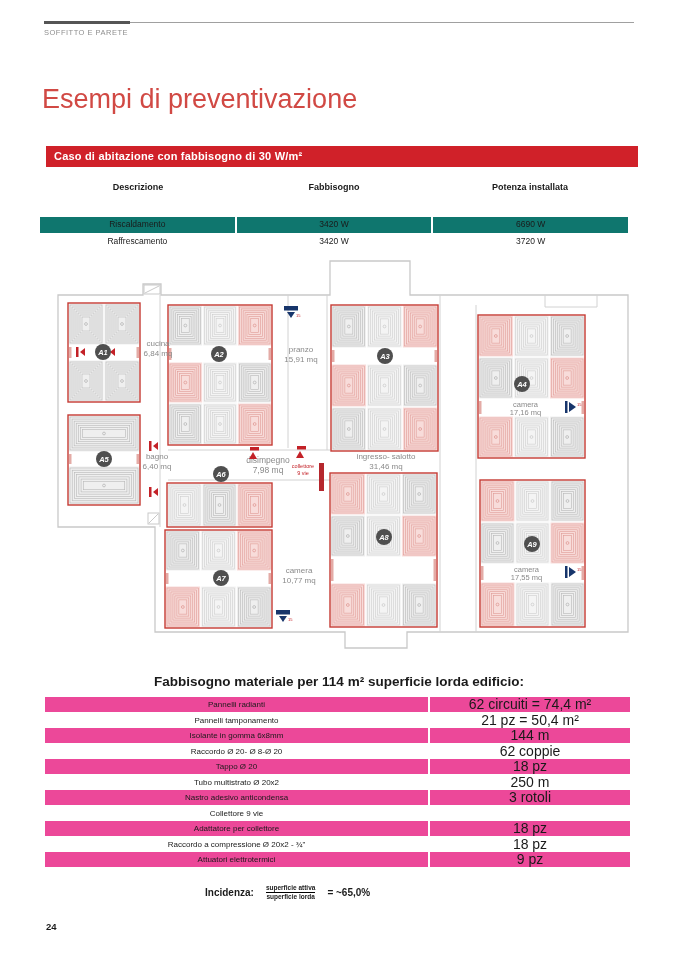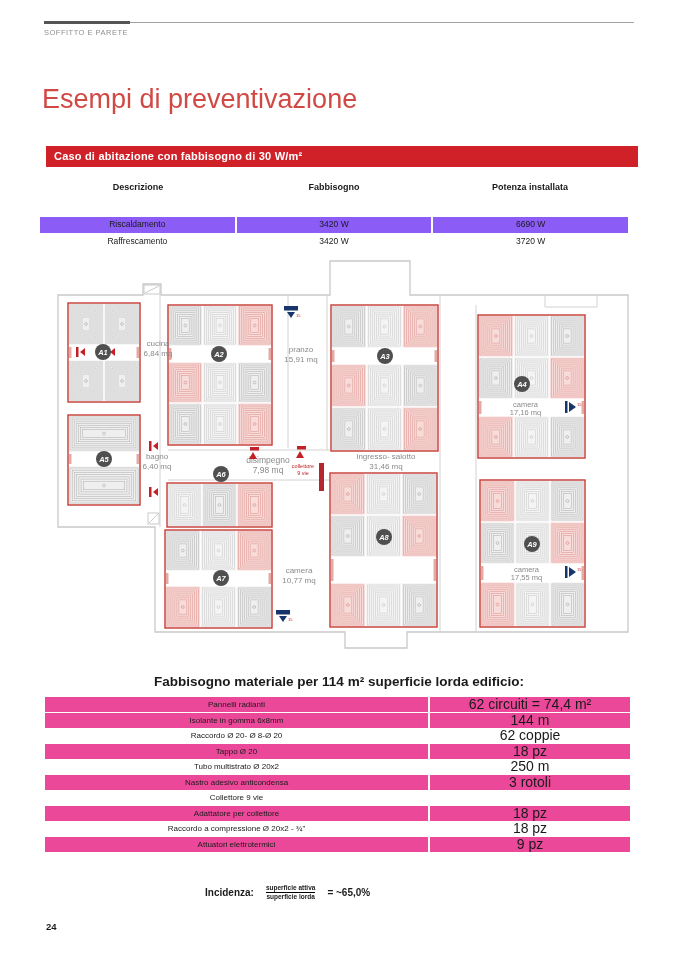--- a/index.html
+++ b/index.html
@@ -11,21 +11,21 @@
   .eyebrow{position:absolute;left:44px;top:28px;font-size:7.5px;letter-spacing:.5px;color:#8f8f8f;}
   .title{position:absolute;left:42px;top:84px;margin:0;font-size:27px;font-weight:400;color:#d14944;}
   .banner{position:absolute;left:46px;top:146px;width:584px;height:21px;background:#d02129;
           color:#fff;font-size:11px;font-weight:bold;line-height:21px;padding-left:8px;letter-spacing:.2px;}
   
   .sumhead{position:absolute;left:40px;top:182px;width:588px;display:flex;}
   .sumhead span{flex:1;text-align:center;font-size:9px;font-weight:bold;}
   .sumbody{position:absolute;left:40px;top:217px;width:588px;}
   .srow{display:flex;gap:2px;height:15.5px;margin-bottom:1px;}
   .srow span{flex:1;text-align:center;font-size:8.5px;line-height:15.5px;}
-  .srow.stripe span{background:#8b5cf6;}
+  .srow.stripe span{background:#0f766e;}
   
   #plan{position:absolute;left:0;top:0;}
   
   .mtitle{position:absolute;left:0;top:674px;width:678px;text-align:center;font-size:13.5px;font-weight:bold;}
   .mtable{position:absolute;left:45px;top:697px;width:585px;}
   .mrow{display:flex;gap:2px;height:15px;margin-bottom:.5px;}
   .mrow .c1{width:383px;text-align:center;font-size:8px;line-height:15px;}
   .mrow .c2{flex:1;text-align:center;font-size:14px;line-height:15px;}
   .mrow.stripe .c1,.mrow.stripe .c2{background:#ec4899;}
   
@@ -762,20 +762,24 @@
         <polygon points="158,488 158,496 153,492" fill="#c32127"></polygon>
       </g>
     </svg>
 
   <div class="mtitle">Fabbisogno materiale per 114 m² superficie lorda edificio:</div>
   <div class="mtable">
       <div class="mrow stripe">
         <span class="c1">Pannelli radianti</span>
         <span class="c2">62 circuiti = 74,4 m²</span>
       </div>
+      <div class="mrow">
+        <span class="c1">Pannelli tamponamento</span>
+        <span class="c2">21 pz = 50,4 m²</span>
+      </div>
       <div class="mrow stripe">
         <span class="c1">Isolante in gomma 6x8mm</span>
         <span class="c2">144 m</span>
       </div>
       <div class="mrow">
         <span class="c1">Raccordo Ø 20- Ø 8-Ø 20</span>
         <span class="c2">62 coppie</span>
       </div>
       <div class="mrow stripe">
         <span class="c1">Tappo Ø 20</span>

